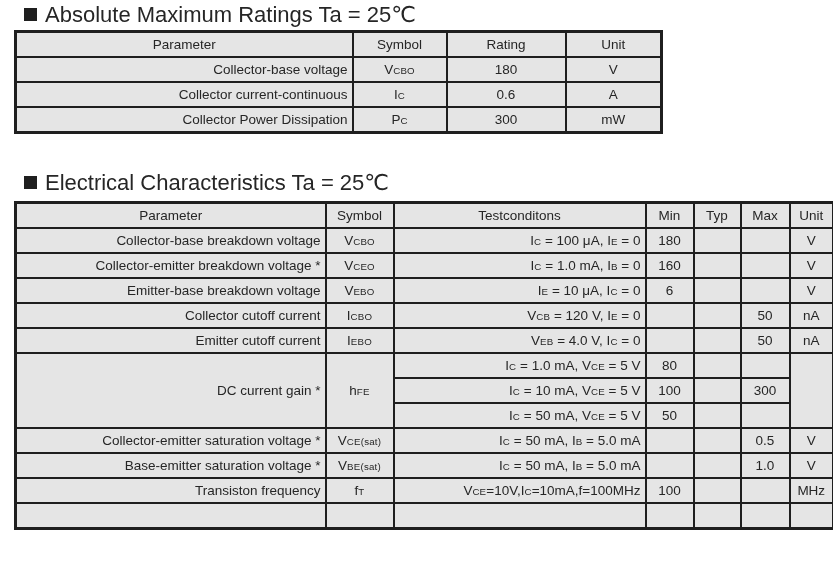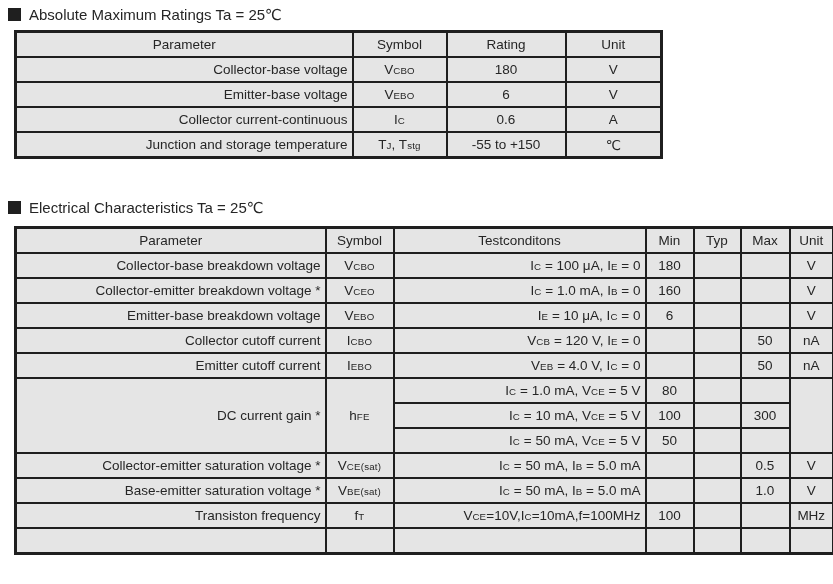--- a/index.html
+++ b/index.html
@@ -12,22 +12,22 @@
     overflow: hidden;
     background: #ffffff;
     color: #262626;
     font-family: "Liberation Sans", "DejaVu Sans", sans-serif;
     -webkit-font-smoothing: antialiased;
   }
   .section-title {
     display: flex;
     align-items: center;
     gap: 8px;
-    margin-left: 8px;
-    font-size: 15px;
+    margin-left: 24px;
+    font-size: 22px;
     line-height: 19px;
     height: 19px;
     white-space: nowrap;
   }
   .section-title .bullet {
     width: 13px;
     height: 13px;
     background: #1f1f1f;
     flex: 0 0 auto;
   }
@@ -82,36 +82,30 @@
       </tr>
     </thead>
   <tbody>
       <tr>
         <td class="left"><span>Collector-base voltage</span></td>
         <td><span>V</span><span class="sub">CBO</span></td>
         <td><span>180</span></td>
         <td><span>V</span></td>
       </tr>
       <tr>
-        <td class="left"><span>Emitter-base voltage</span></td>
-        <td><span>V</span><span class="sub">EBO</span></td>
-        <td><span>6</span></td>
-        <td><span>V</span></td>
-      </tr>
-      <tr>
         <td class="left"><span>Collector current-continuous</span></td>
         <td><span>I</span><span class="sub">C</span></td>
         <td><span>0.6</span></td>
         <td><span>A</span></td>
       </tr>
       <tr>
-        <td class="left"><span>Junction and storage temperature</span></td>
-        <td><span>T</span><span class="sub">J</span><span>, T</span><span class="sub">stg</span></td>
-        <td><span>-55 to +150</span></td>
-        <td><span>℃</span></td>
+        <td class="left"><span>Collector Power Dissipation</span></td>
+        <td><span>P</span><span class="sub">C</span></td>
+        <td><span>300</span></td>
+        <td><span>mW</span></td>
       </tr>
     </tbody>
 </table>
 
 <div class="section-title" id="title-elec">
   <span class="bullet"></span>
   <span>Electrical Characteristics Ta = 25℃</span>
 </div>
 
 <table id="t2">

